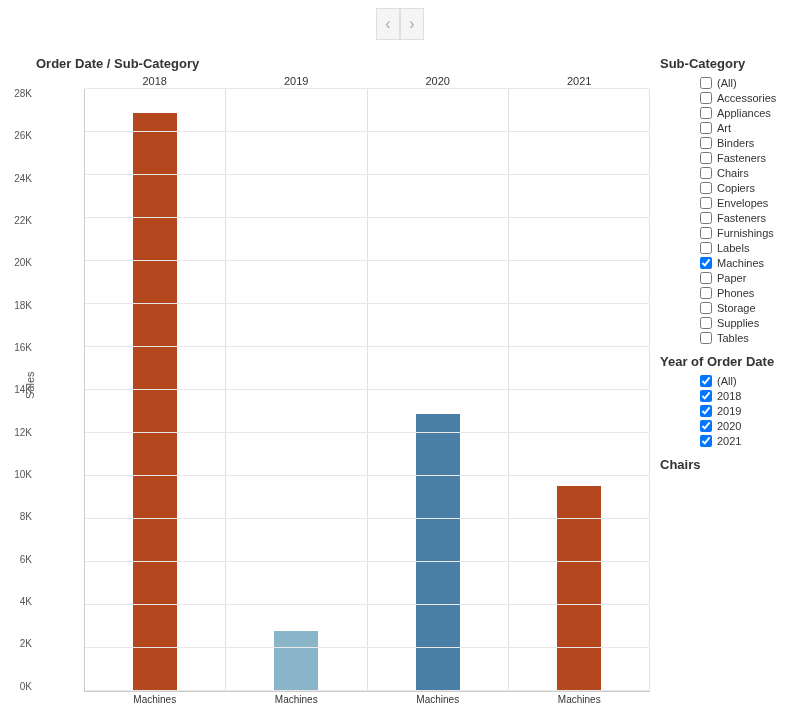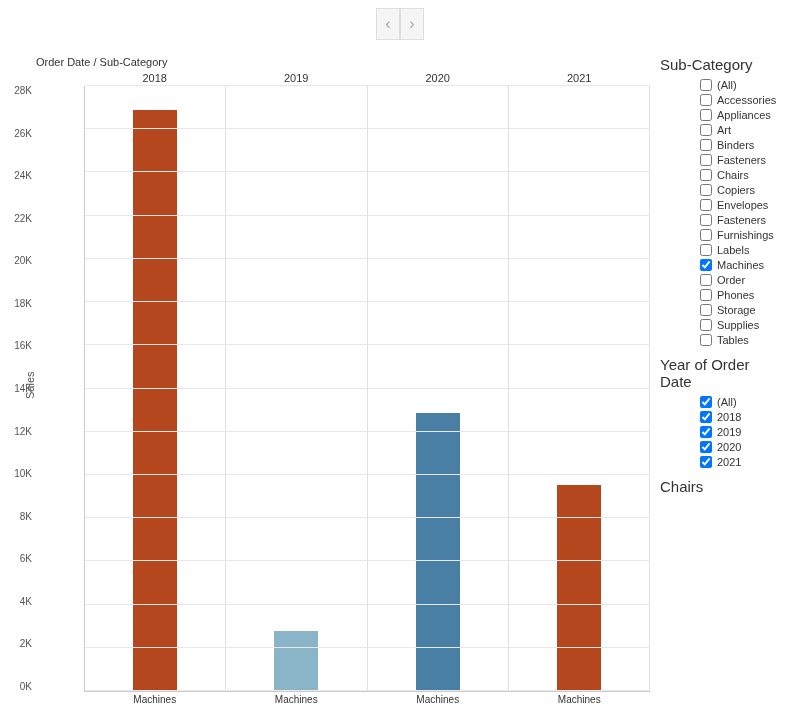--- a/index.html
+++ b/index.html
@@ -136,22 +136,22 @@
 
     
     .right-panel {
       width: 140px;
       padding: 10px 8px 10px 10px;
       font-size: 11px;
       overflow-y: auto;
     }
 
     .filter-section-title {
-      font-weight: normal;
-      font-size: 15px;
+      font-weight: bold;
+      font-size: 13px;
       color: #333;
       margin-bottom: 6px;
       margin-top: 10px;
     }
     .filter-section-title:first-child {
       margin-top: 0;
     }
 
     .filter-item {
       display: flex;
@@ -215,21 +215,21 @@
 <div class="main-content">
 
   <div class="chart-area">
     <div class="chart-wrap">
       <div class="y-axis-label">
         <span>Sales</span>
       </div>
       <div class="chart-inner">
 
         <div style="display:flex; margin-left:0; margin-bottom:2px; padding-left:0px;">
-          <div class="chart-title" style="font-size:11px; font-weight:normal; color:#333; margin-right:18px;">Order Date / Sub-Category</div>
+          <div class="chart-title" style="font-size:13px; font-weight:bold; color:#333; margin-right:18px;">Order Date / Sub-Category</div>
         </div>
         <div class="year-labels">
           <div class="year-label">2018</div>
           <div class="year-label">2019</div>
           <div class="year-label">2020</div>
           <div class="year-label">2021</div>
         </div>
 
         <div style="display:flex; flex:1; flex-direction:row;">
 
@@ -357,21 +357,21 @@
       <div class="filter-item">
         <input type="checkbox" style="">
         <label>Labels</label>
       </div>
       <div class="filter-item">
         <input type="checkbox" checked="" style="">
         <label>Machines</label>
       </div>
       <div class="filter-item">
         <input type="checkbox" style="">
-        <label>Order</label>
+        <label>Paper</label>
       </div>
       <div class="filter-item">
         <input type="checkbox" style="">
         <label>Phones</label>
       </div>
       <div class="filter-item">
         <input type="checkbox" style="">
         <label>Storage</label>
       </div>
       <div class="filter-item">

